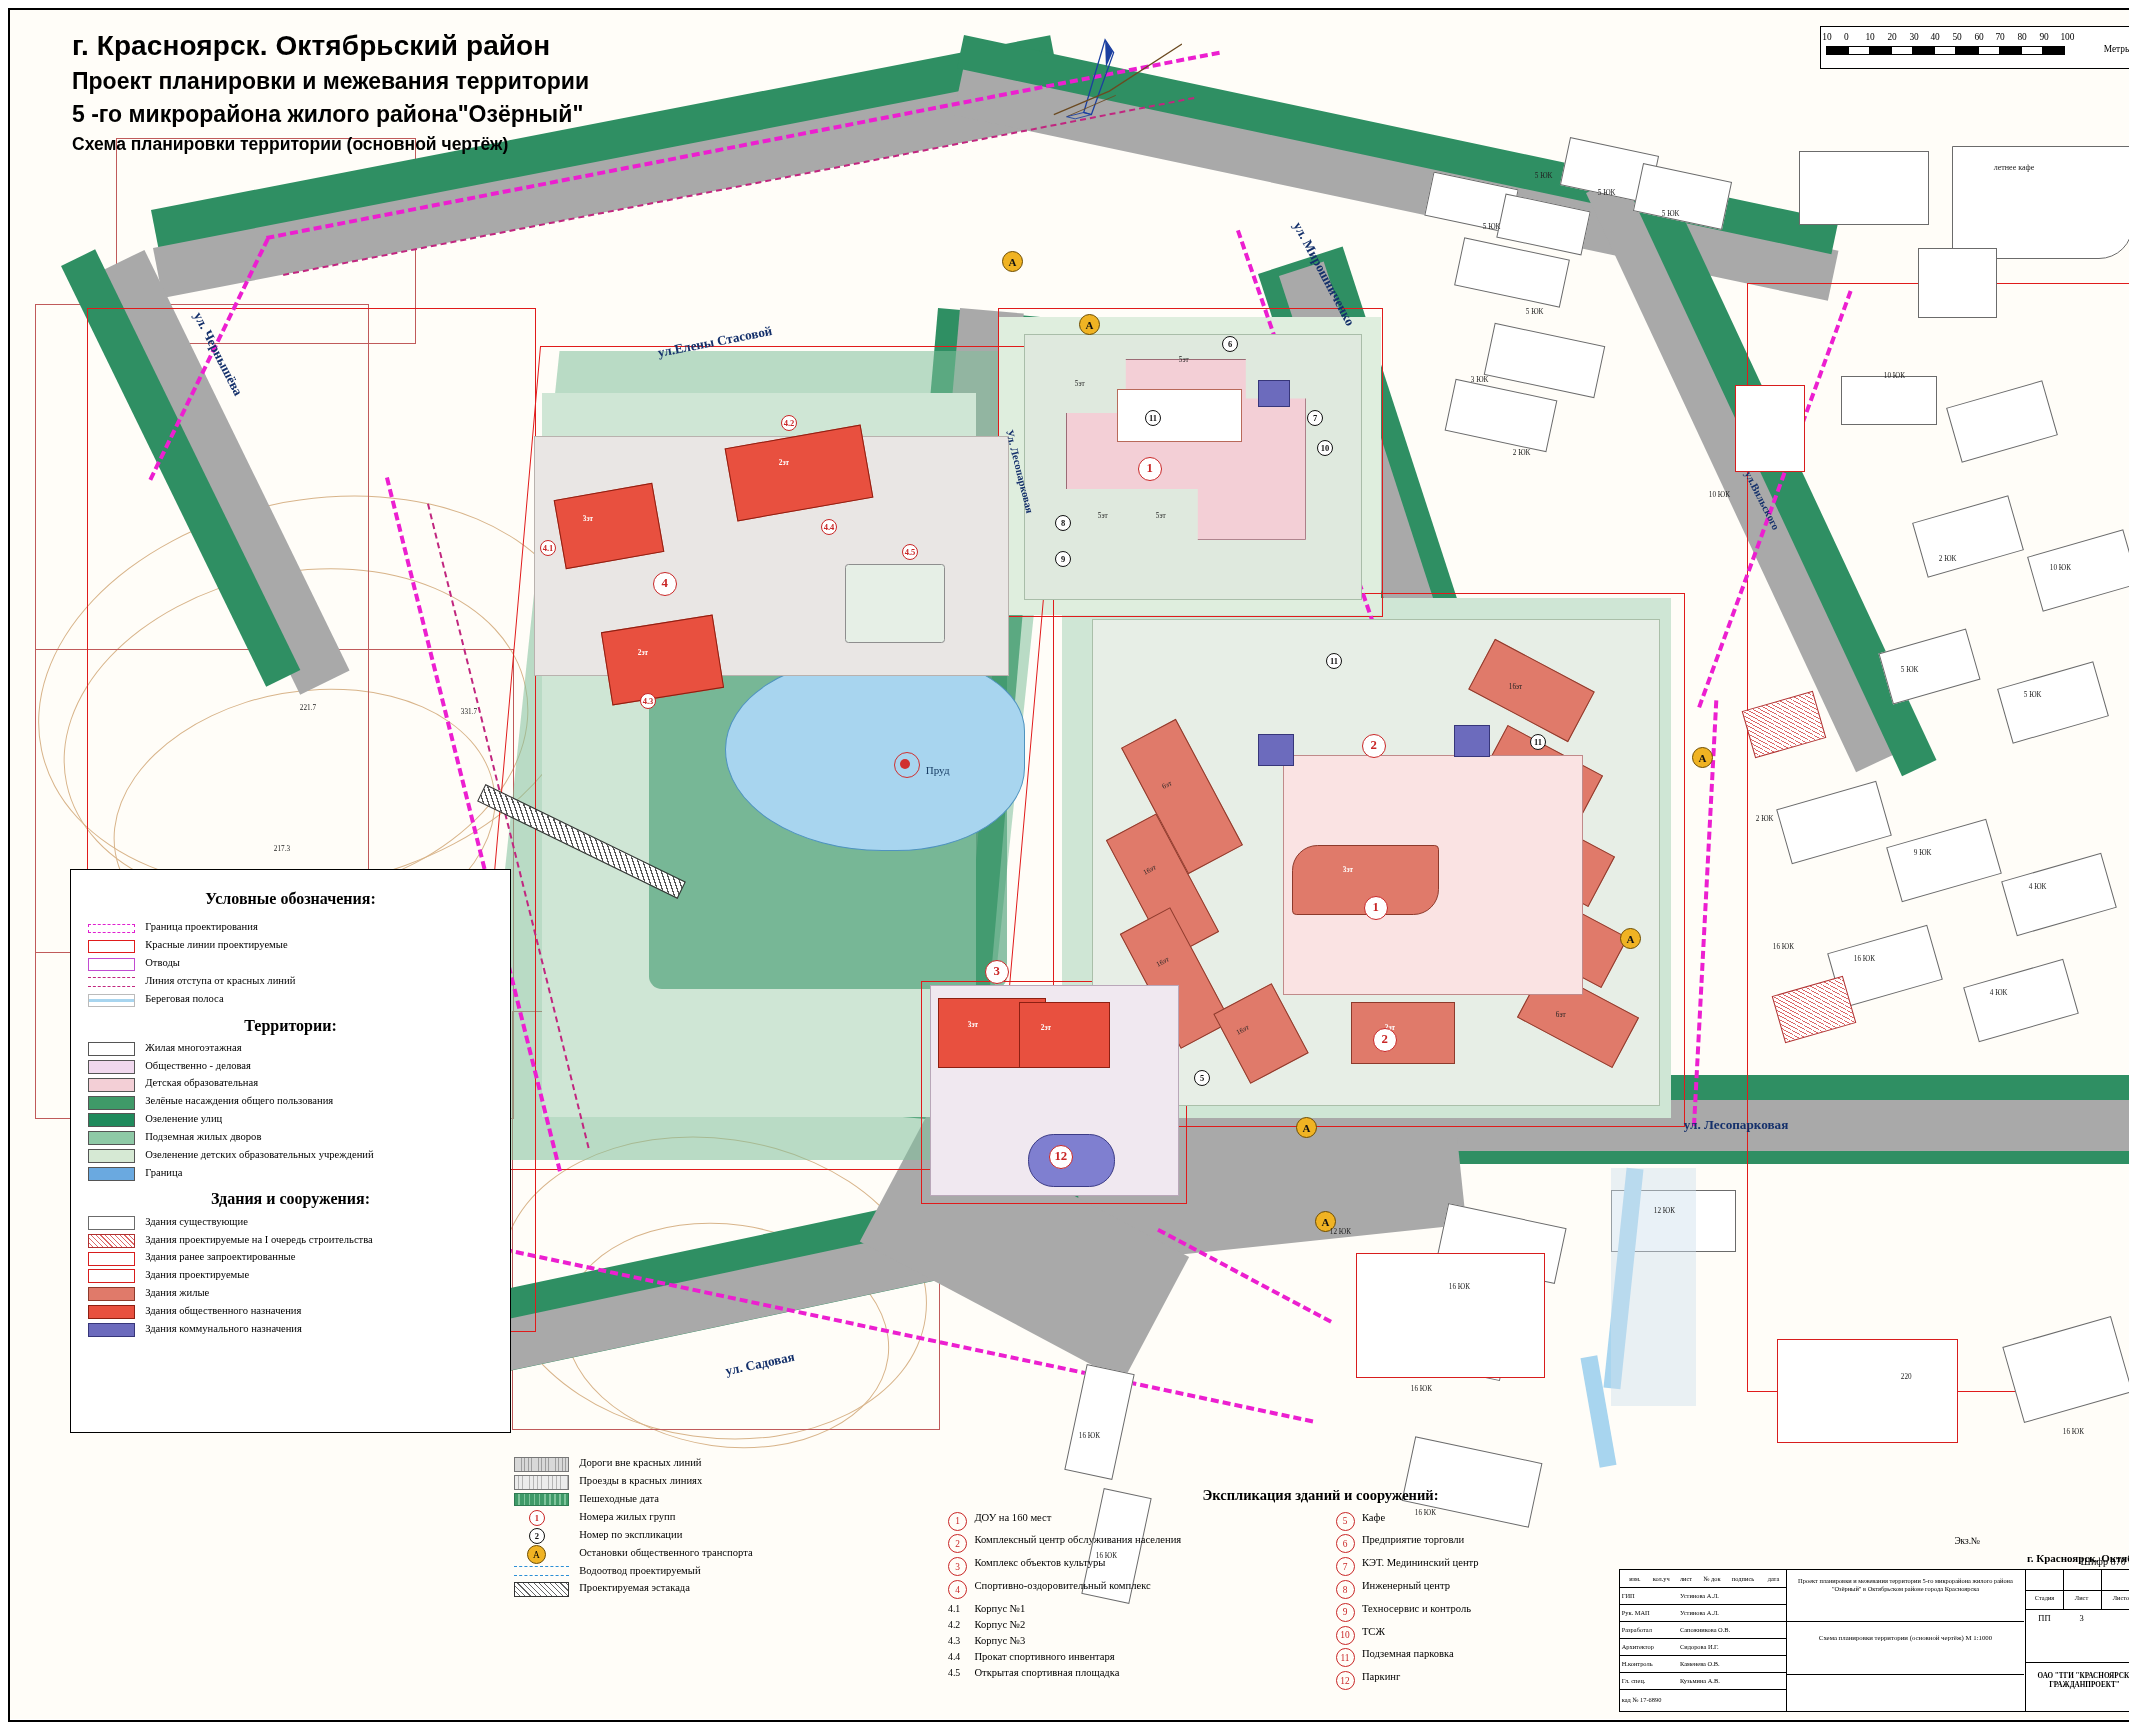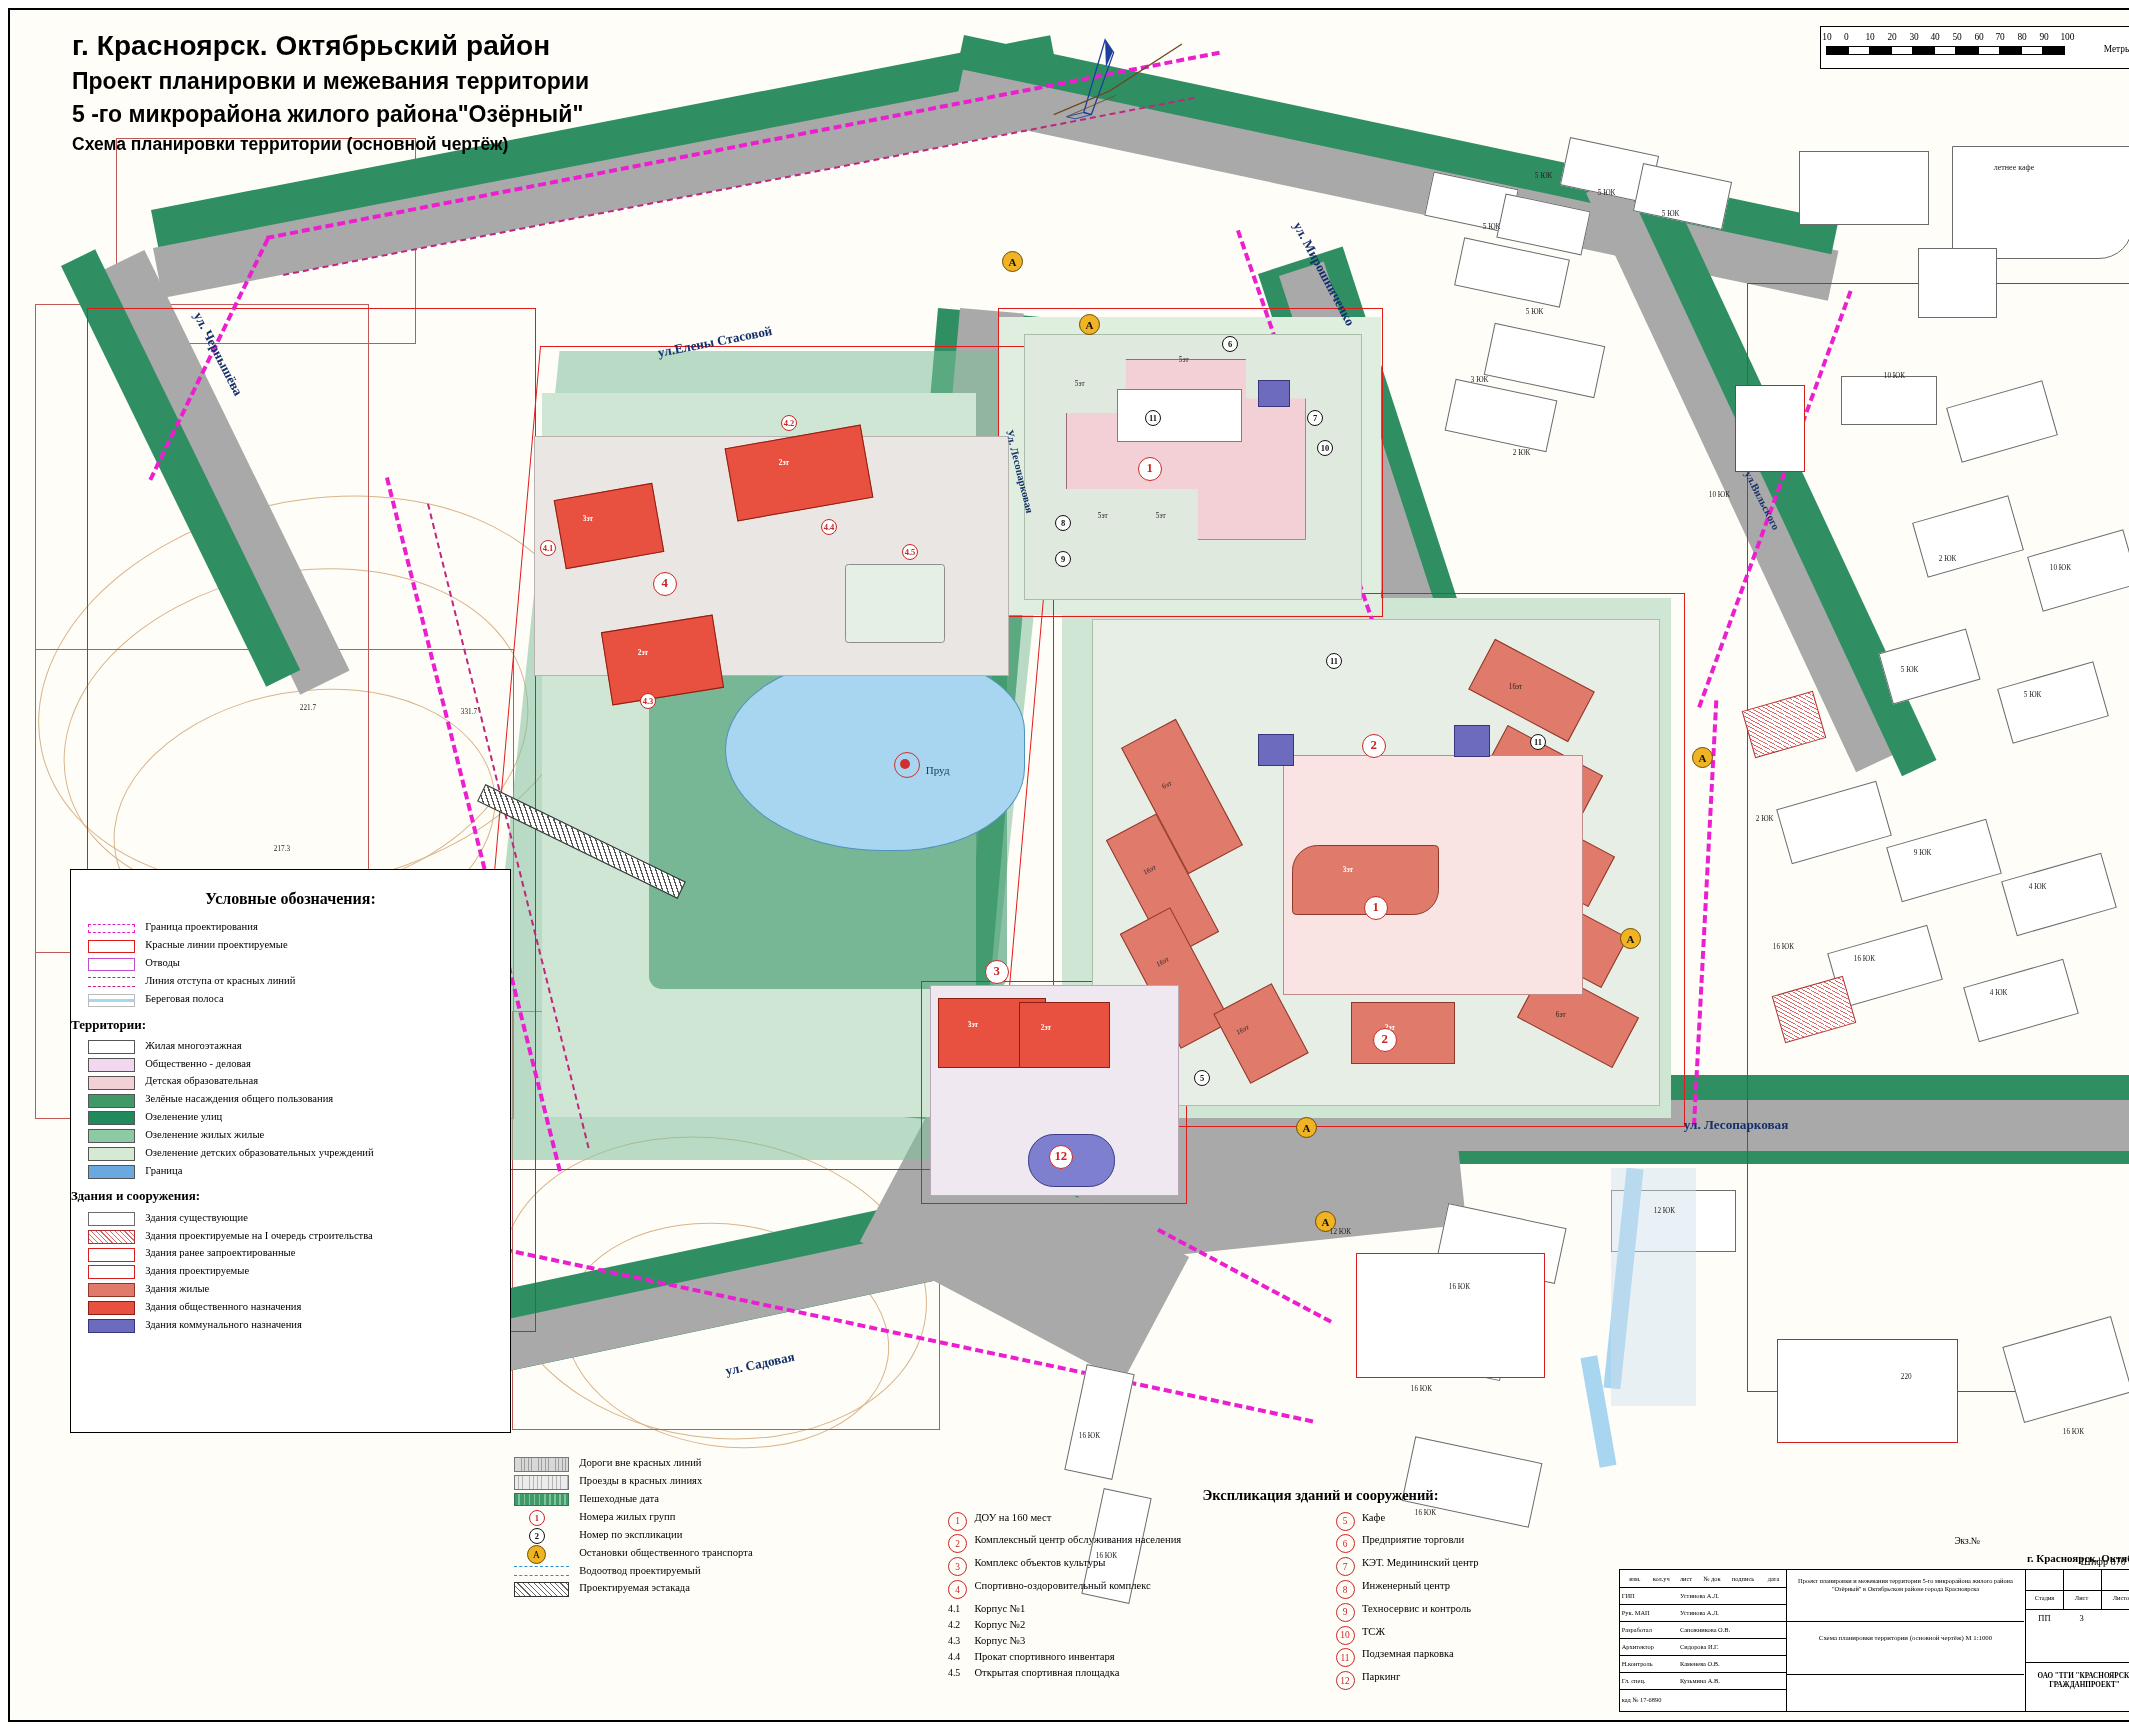--- a/index.html
+++ b/index.html
@@ -71,21 +71,21 @@
   
   #compass{position:absolute;left:1031px;top:17px;width:141px;height:94px;}
 
   
   #legend{position:absolute;left:70px;top:869px;width:439px;height:562px;background:#fff;border:1.3px solid #000;}
   #legend h3{margin:8px;padding:12px 0 4.3px 0;text-align:center;
              font-family:"Liberation Serif",serif;font-weight:bold;font-size:16px;}
   .lg-row{display:flex;align-items:center;margin:0 0 3.4px 17px;}
   .lg-sym{width:47px;height:14.5px;margin-right:10.2px;flex:none;position:relative;}
   .lg-txt{font-family:"Liberation Serif",serif;font-size:10.6px;line-height:1.15;}
-  .lg-sub{font-family:"Liberation Serif",serif;font-weight:bold;font-size:13px;margin:10.2px 0 6px 0;}
+  .lg-sub{text-align:center;font-family:"Liberation Serif",serif;font-weight:bold;font-size:16px;margin:10.2px 0 6px 0;}
 
   .sym-border{border:1.3px dashed #e020d0;background:#fff;height:7.7px;margin-top:3.4px;}
   .sym-red{border:1.1px solid #e01b1b;height:11px;margin-top:1.7px;background:#fff;}
   .sym-violet{border:1.1px solid #c24bd1;height:11px;margin-top:1.7px;background:#fff;}
   .sym-dash{border-top:1.3px dashed #c1267f;border-bottom:1.3px dashed #c1267f;height:8.5px;margin-top:3px;background:#fff;}
   .sym-shore{border:0.4px solid #bbb;height:11px;margin-top:1.7px;background:
       linear-gradient(to bottom,#fff 40%,#a8d5ef 40%,#a8d5ef 60%,#fff 60%);}
   .sym-fill{height:12px;margin-top:1.3px;border:0.6px solid #555;}
 
   
@@ -493,21 +493,21 @@
   <div class="lg-row">
     <div class="lg-sym">
           <div class="sym-fill" style="background:#1f8a5c;"></div>
         </div>
     <div class="lg-txt">Озеленение улиц</div>
   </div>
   <div class="lg-row">
     <div class="lg-sym">
           <div class="sym-fill" style="background:#8ec9a6;"></div>
         </div>
-    <div class="lg-txt">Озеленение жилых жилые</div>
+    <div class="lg-txt">Подземная жилых дворов</div>
   </div>
   <div class="lg-row">
     <div class="lg-sym">
           <div class="sym-fill" style="background:#d6e9d4;"></div>
         </div>
     <div class="lg-txt">Озеленение детских образовательных учреждений</div>
   </div>
   <div class="lg-row">
     <div class="lg-sym">
           <div class="sym-fill" style="background:#6aa9e0;"></div>

